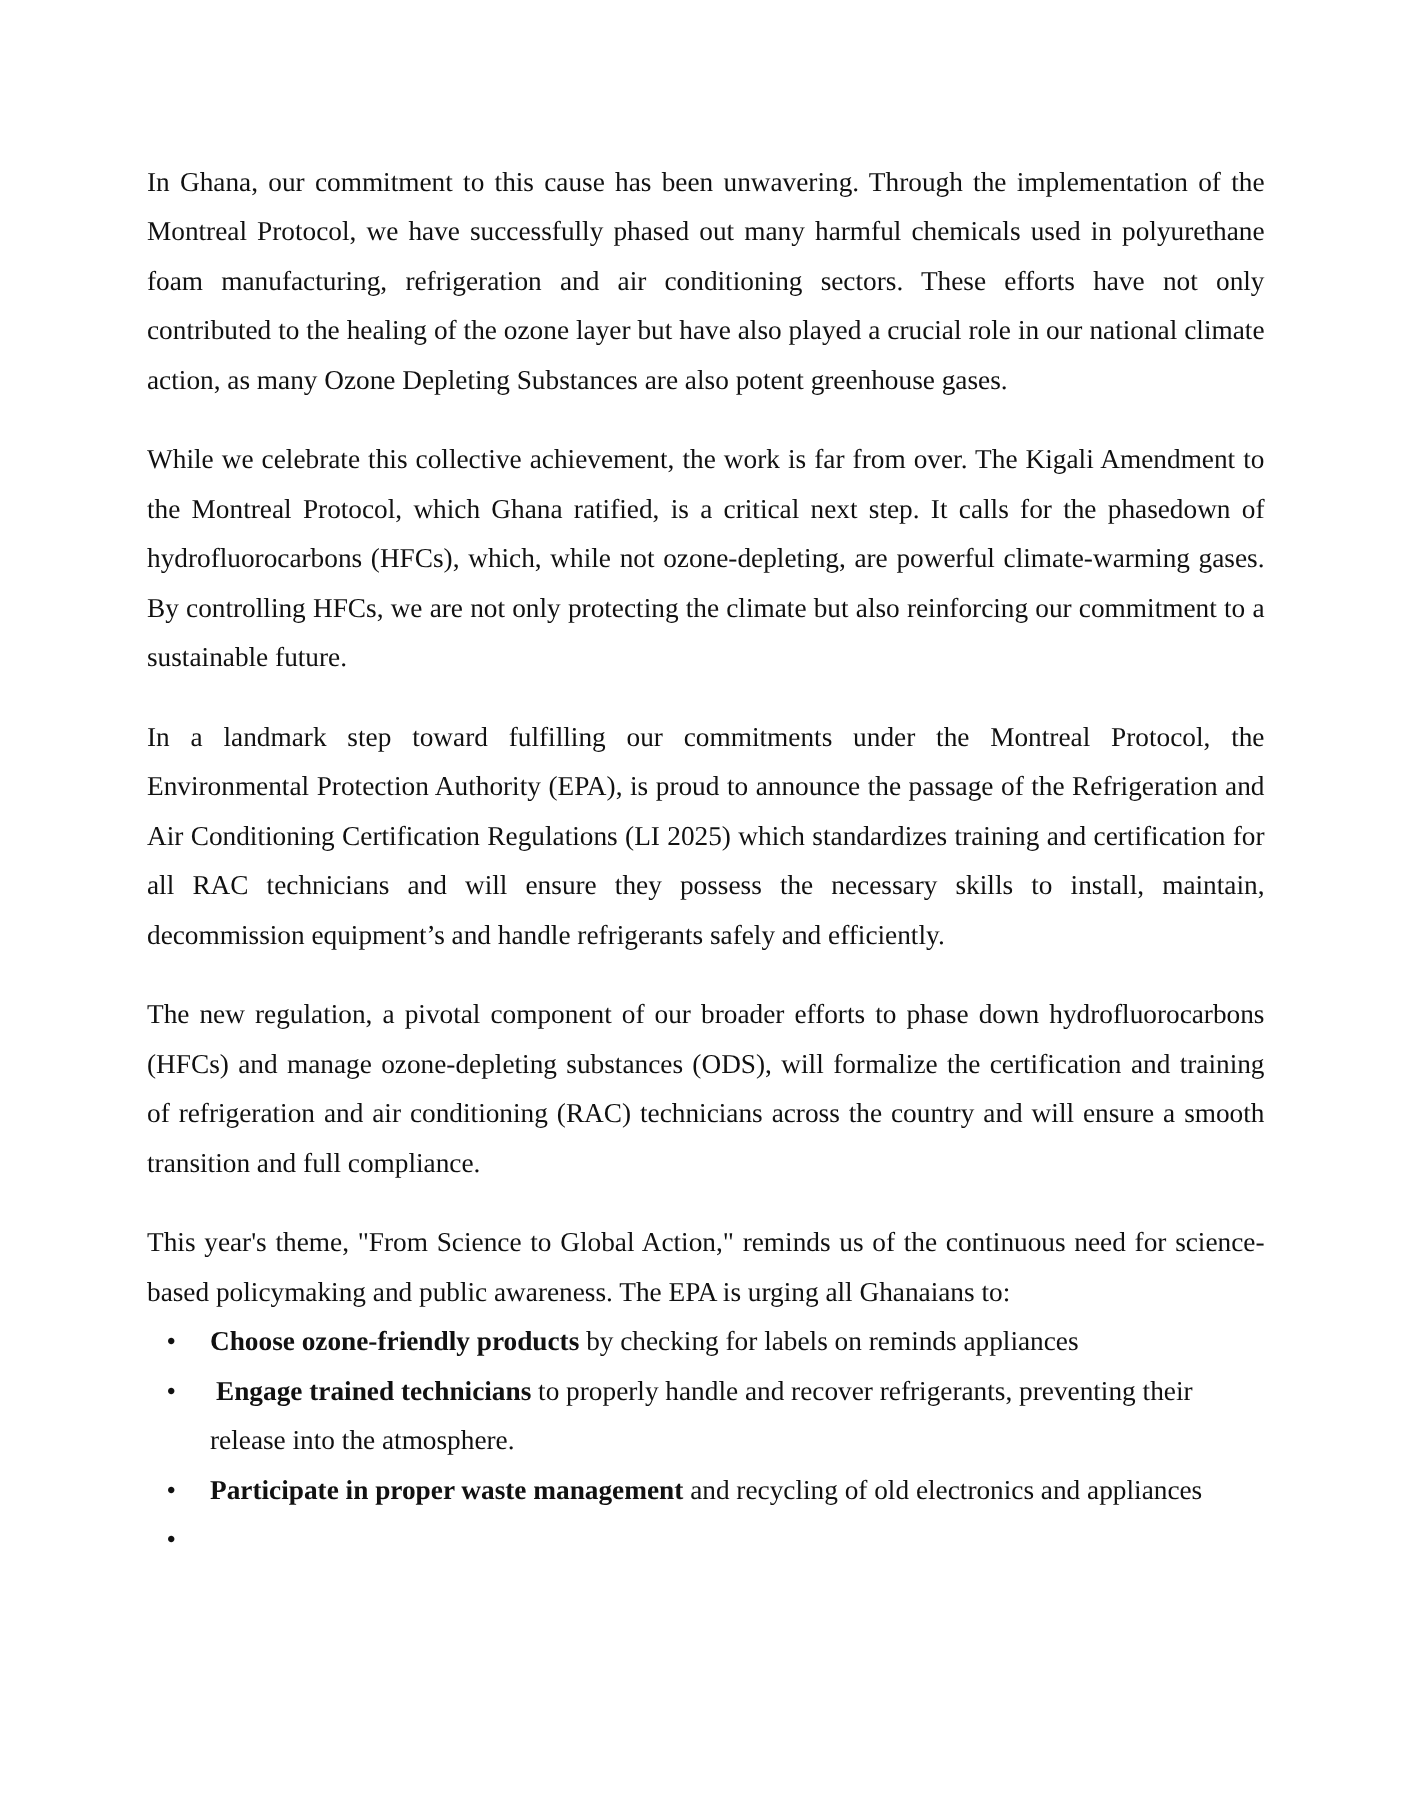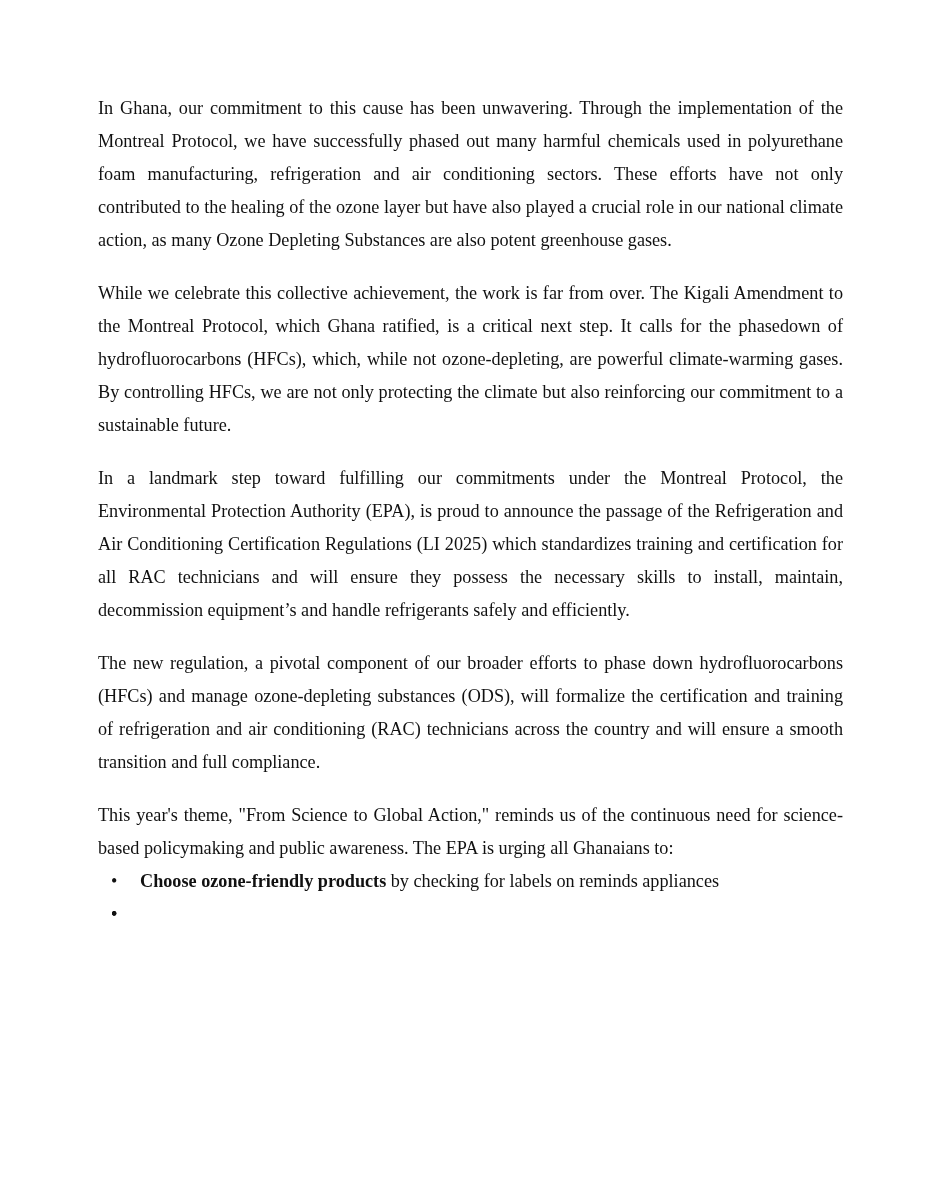--- a/index.html
+++ b/index.html
@@ -17,21 +17,21 @@
       position: absolute;
       left: 98px;
       top: 88px;
       width: 745px;
       font-family: "Liberation Serif", "DejaVu Serif", serif;
       font-size: 18.2px;
       line-height: 33px;
       color: #111111;
     }
     .para {
-      margin: 4px 0 20px 0;
+      margin: 17px 0 20px 0;
       text-align: justify;
       text-align-last: left;
     }
     .para.tight {
       margin-bottom: 0;
     }
     ul.bullets {
       list-style: none;
       margin: 0;
       padding: 0;
@@ -65,21 +65,23 @@
   <p class="para">The new regulation, a pivotal component of our broader efforts to phase down hydrofluorocarbons (HFCs) and manage ozone-depleting substances (ODS), will formalize the certification and training of refrigeration and air conditioning (RAC) technicians across the country and will ensure a smooth transition and full compliance.</p>
   <p class="para tight">This year's theme, "From Science to Global Action," reminds us of the continuous need for science-based policymaking and public awareness. The EPA is urging all Ghanaians to:</p>
 
   <ul class="bullets">
     <li>
       <span class="bullet">•</span>
       <span class="item-text"><span class="bold">Choose ozone-friendly products</span><span> by checking for labels on reminds appliances</span></span>
     </li>
     <li class="indent-extra">
       <span class="bullet">•</span>
+      <span class="item-text"><span class="bold">Engage trained technicians</span><span> to properly handle and recover refrigerants, preventing their release into the atmosphere.</span></span>
     </li>
     <li>
       <span class="bullet">•</span>
+      <span class="item-text"><span class="bold">Participate in proper waste management</span><span> and recycling of old electronics and appliances</span></span>
     </li>
     <li>
       <span class="bullet">•</span>
     </li>
   </ul>
 </div>
 
 </body></html>

